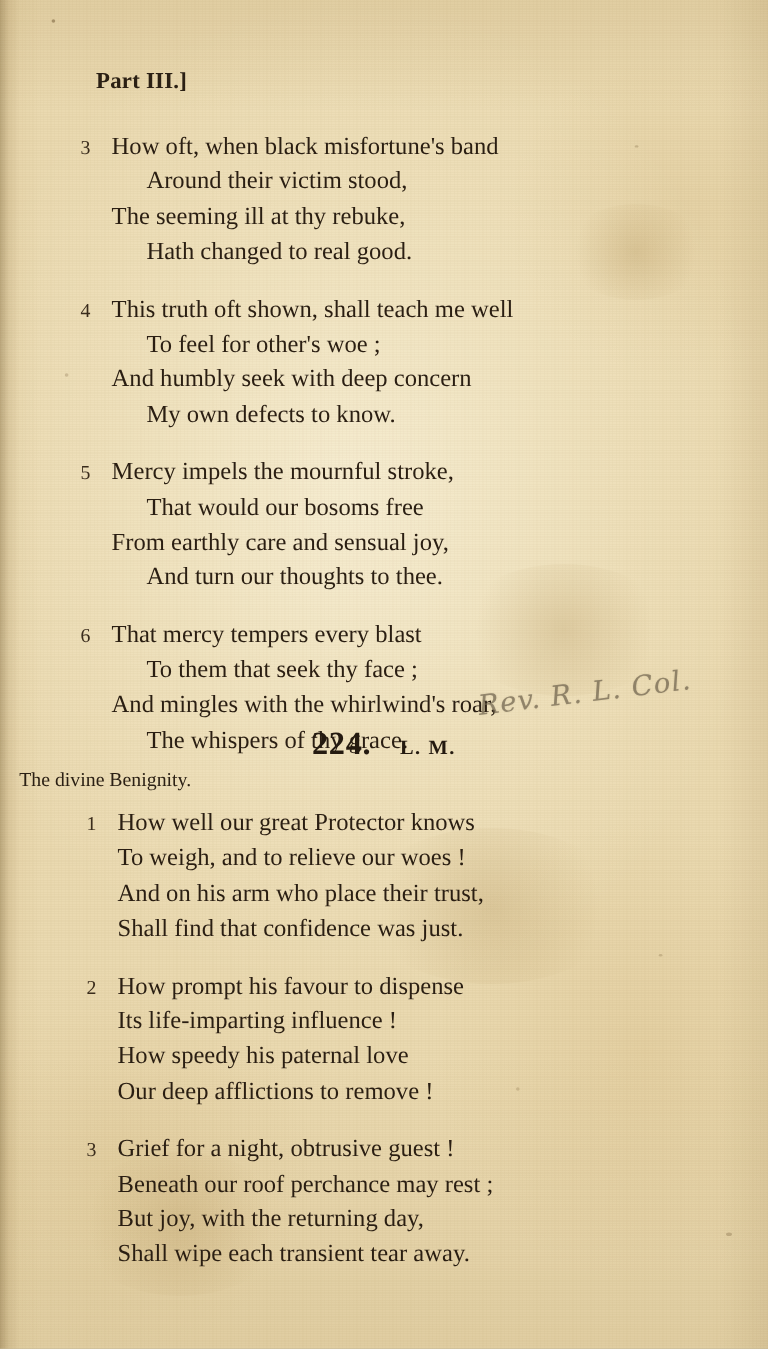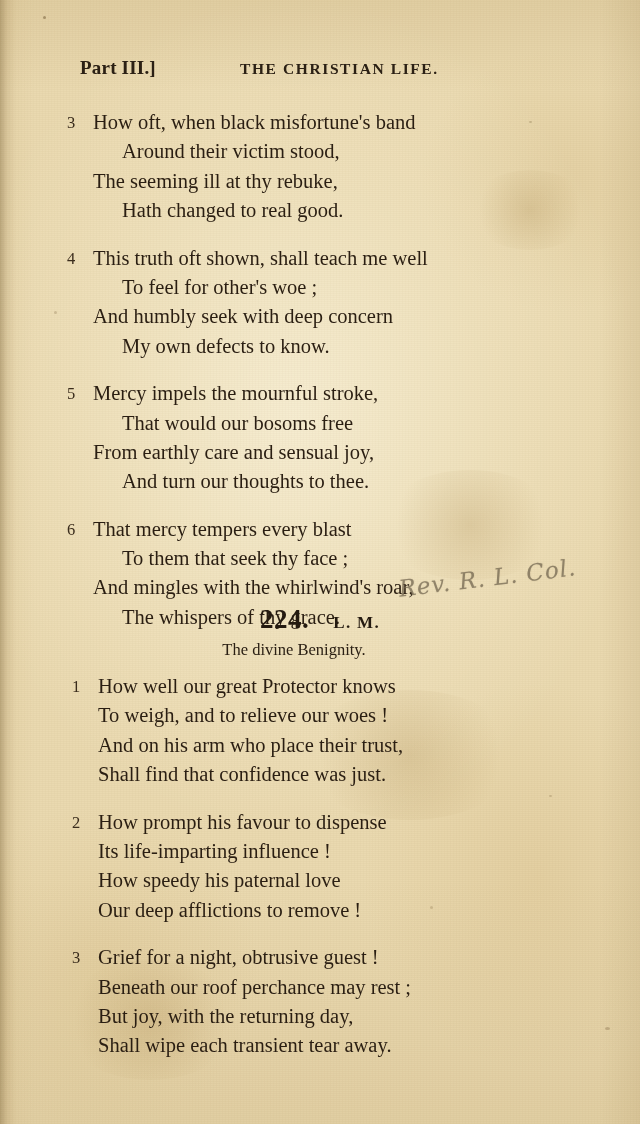--- a/index.html
+++ b/index.html
@@ -156,23 +156,22 @@
   }
   .hymnhead .metre {
     font-size: 17px;
     font-weight: bold;
     letter-spacing: 1.3px;
     margin-left: 24px;
     color: #241a10;
   }
   .subtitle {
     position: absolute;
-    left: 4px;
+    left: 16px;
     width: 580px;
-    text-align: center;
     font-size: 16.5px;
     color: #2b2014;
   }
 
   
   .marginalia {
     position: absolute;
     left: 398px;
     top: 565px;
     font-family: "DejaVu Serif", serif;
@@ -201,21 +200,20 @@
   <div class="speck" style="left:430px; top:906px; width:3px; height:3px; opacity:.45;"></div>
   <div class="blotch" style="left:470px; top:170px; width:120px; height:80px;"></div>
   <div class="blotch" style="left:380px; top:470px; width:180px; height:110px;"></div>
   <div class="blotch" style="left:60px;  top:960px; width:180px; height:120px;"></div>
   <div class="blotch" style="left:300px; top:690px; width:220px; height:130px;"></div>
 
   <div class="content">
 
     <div class="runhead">
       <span class="part">Part III.]</span>
-      <span class="title">THE CHRISTIAN LIFE.</span>
     </div>
 
     <div class="hymn" id="hymn-0" style="top: 108px; padding-left: 93px;">
         <div class="stanza">
           <div class="vline in0"><span class="num">3</span>How oft, when black misfortune's band</div>
           <div class="vline in1">Around their victim stood,</div>
           <div class="vline in0">The seeming ill at thy rebuke,</div>
           <div class="vline in1">Hath changed to real good.</div>
         </div>
         <div class="stanza" style="margin-top: 18px;">

